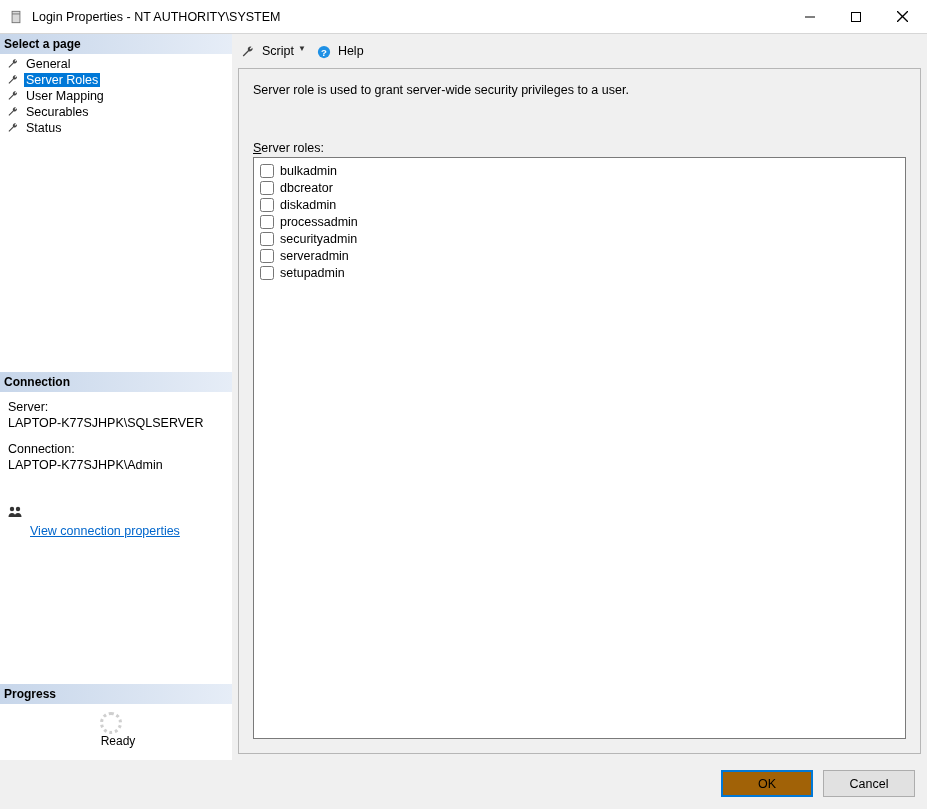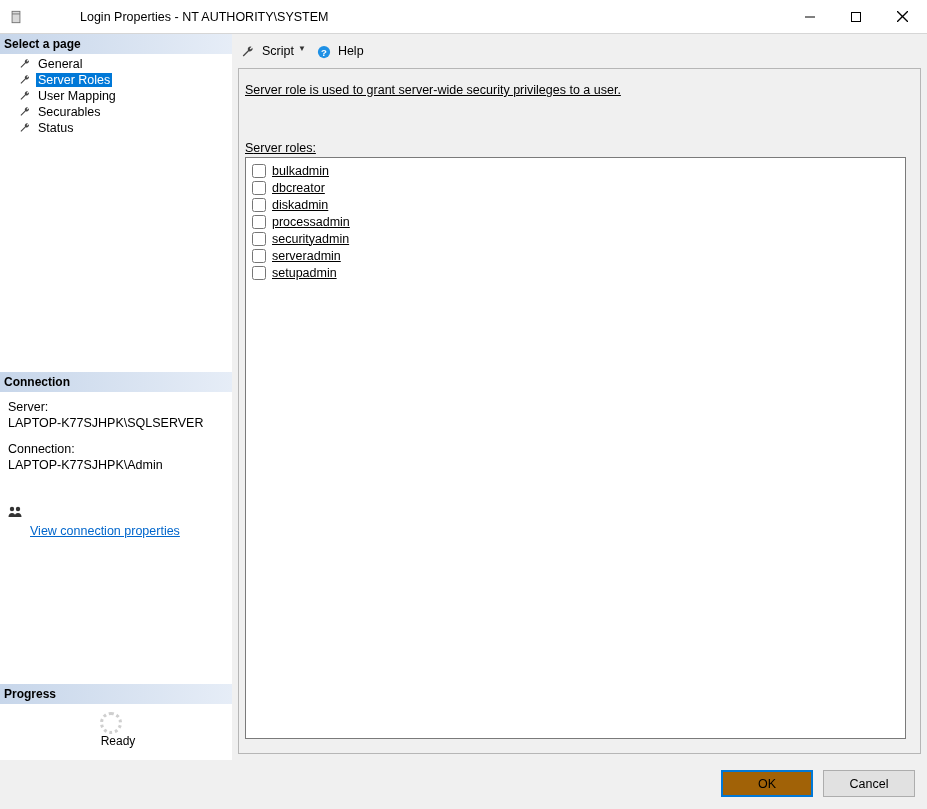--- a/index.html
+++ b/index.html
@@ -24,21 +24,20 @@
     }
     .titlebar .app-icon {
       width: 16px; height: 16px;
       margin-right: 8px;
       display: inline-flex; align-items:center; justify-content:center;
     }
     .titlebar .title {
       font-size: 12.5px;
       color: #000;
       flex: 1;
-      margin-left: 48px;
     }
     .titlebar .win-btns { display: flex; }
     .titlebar .win-btn {
       width: 46px; height: 30px;
       display: flex; align-items: center; justify-content: center;
       color: #000;
     }
     
     .main {
       flex: 1;
@@ -60,21 +59,21 @@
       padding: 3px 6px 3px 4px;
       color: #000;
     }
     .page-list {
       flex: 0 0 auto;
       padding: 2px 0 2px 0;
     }
     .page-item {
       display: flex;
       align-items: flex-start;
-      padding: 1px 6px 1px 18px;
+      padding: 1px 6px 1px 6px;
       font-size: 12.5px;
       white-space: nowrap;
       cursor: default;
     }
     .page-item .wrench {
       width: 14px; height:14px;
       margin-right: 4px;
       display:inline-flex; align-items:center; justify-content:center;
       flex-shrink:0;
     }
@@ -128,25 +127,24 @@
     .toolbar .icon16 {
       width:16px; height:16px;
       display:inline-flex; align-items:center; justify-content:center;
     }
     .toolbar .tri { font-size:8px; color:#333; margin-left:-2px; margin-right:4px;}
     .toolbar span.txt { font-size:12.5px; }
     .main-panel {
       flex:1;
       border:1px solid #b6b6b6;
       background:#f0f0f0;
-      padding: 14px 14px 14px 6px;
+      padding: 14px 14px 14px 14px;
       display:flex;
       flex-direction:column;
       min-height:0;
-      text-decoration:underline;
     }
     .desc {
       font-size: 12.5px;
       margin-bottom: 44px;
     }
     .list-label {
       font-size: 12.5px;
       margin-bottom: 2px;
       text-decoration: underline;
       text-decoration-color: transparent;

